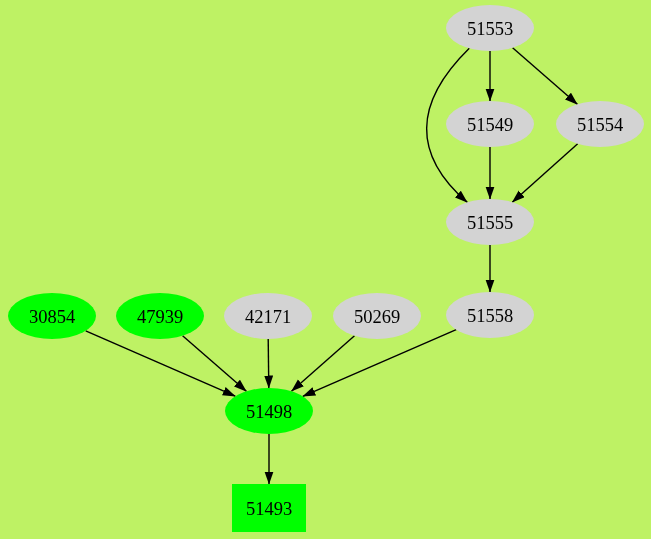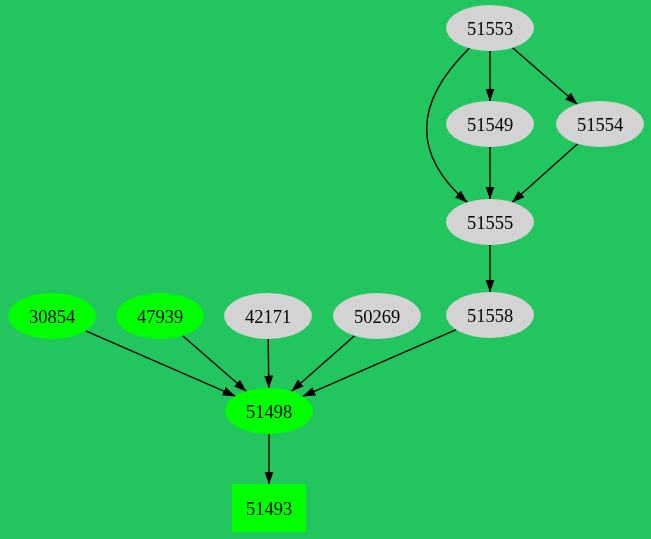--- a/index.html
+++ b/index.html
@@ -4,21 +4,21 @@
 <style>
   html, body {
     margin: 0;
     padding: 0;
     background: #ffffff;
   }
   .stage {
     position: relative;
     width: 651px;
     height: 539px;
-    background: #22c55e;
+    background: #bef264;
     overflow: hidden;
   }
   svg {
     display: block;
   }
   svg text {
     font-family: "Liberation Serif", "DejaVu Serif", serif;
     font-size: 18.5px;
     fill: #000000;
   }

